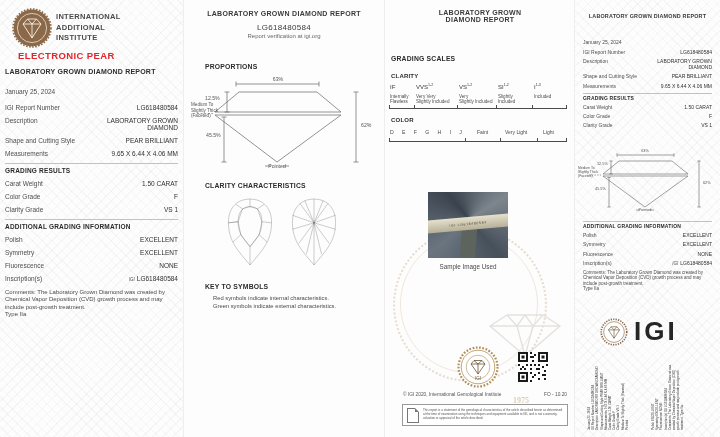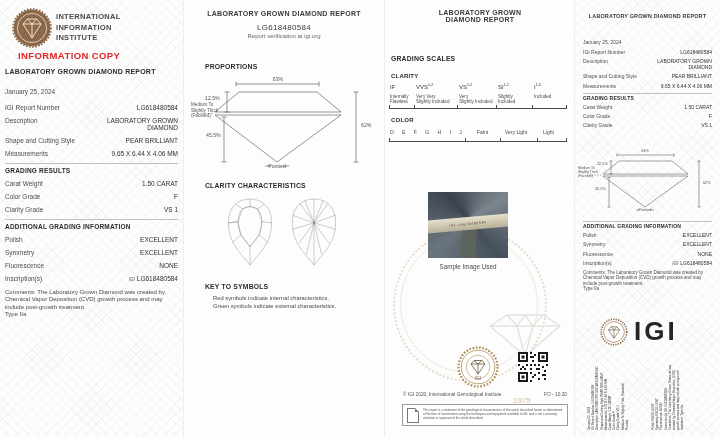--- a/index.html
+++ b/index.html
@@ -59,21 +59,21 @@
   .band span{font-size:3.4px;letter-spacing:.7px;color:#453f31;}
   .prong{position:absolute;left:33px;top:36px;width:15px;height:30px;background:#5d645e;
          transform:rotate(4deg);z-index:1;}
   .caption{position:absolute;left:23px;top:263px;width:120px;text-align:center;
            font-size:6.3px;color:#4a4a4a;}
   .wring{position:absolute;left:8px;top:228px;width:150px;height:150px;border-radius:50%;
          border:2px dotted rgba(186,150,100,.32);}
   .wring2{position:absolute;left:15px;top:235px;width:136px;height:136px;border-radius:50%;
           border:1px solid rgba(186,150,100,.22);}
   .y1975{position:absolute;left:128px;top:396px;font-size:8px;font-weight:bold;
-         color:rgba(186,150,100,.45);}
+         color:rgba(186,150,100,.45);font-family:Liberation Serif, serif;}
   .copyline{position:absolute;left:18px;top:392px;font-size:4.8px;color:#555;}
   .focode{position:absolute;right:8px;top:392px;font-size:4.8px;color:#555;}
   .fineprint{position:absolute;left:17px;right:7px;top:404px;height:22px;border:1px solid #999;
              display:flex;align-items:center;gap:4px;padding:2px 4px;box-sizing:border-box;
              background:#fff;}
   .docicon{width:10px;height:13px;border:1px solid #777;position:relative;flex:0 0 auto;background:#fff;}
   .docicon:before{content:"";position:absolute;right:-1px;top:-1px;border-style:solid;
                   border-width:0 4px 4px 0;border-color:#fff #fff #777 #777;}
   .fp-text{font-size:3px;line-height:3.8px;color:#555;}
 
@@ -108,23 +108,23 @@
   <div class="p1 tex">
     <div class="sealbig">
       <svg width="40" height="40" viewBox="0 0 40 40">
         <circle cx="20" cy="20" r="18.4" fill="#8a6848"></circle>
         <circle cx="20" cy="20" r="19" fill="none" stroke="#8a6848" stroke-width="1.6" stroke-dasharray="1.6 1.5"></circle>
         <circle cx="20" cy="20" r="14.6" fill="none" stroke="#f7f2ea" stroke-width=".7"></circle>
         <path d="M11 16 L15.5 11 H24.5 L29 16 L20 30 Z M11 16 H29 M15.5 11 L20 16 L24.5 11 M20 16 V30" fill="none" stroke="#f7f2ea" stroke-width=".9"></path>
       </svg>
     </div>
     <div class="iname pre">INTERNATIONAL
-INFORMATION
+ADDITIONAL
 INSTITUTE</div>
-    <div class="ecopy">INFORMATION COPY</div>
+    <div class="ecopy">ELECTRONIC PEAR</div>
     <div class="p1title">LABORATORY GROWN DIAMOND REPORT</div>
 
     <div class="details">
       <div class="row" style="margin-bottom:8px">
           <span class="lbl">January 25, 2024</span>
         </div>
       <div class="row">
           <span class="lbl">IGI Report Number</span>
           <span class="val">LG618480584</span>
         </div>

